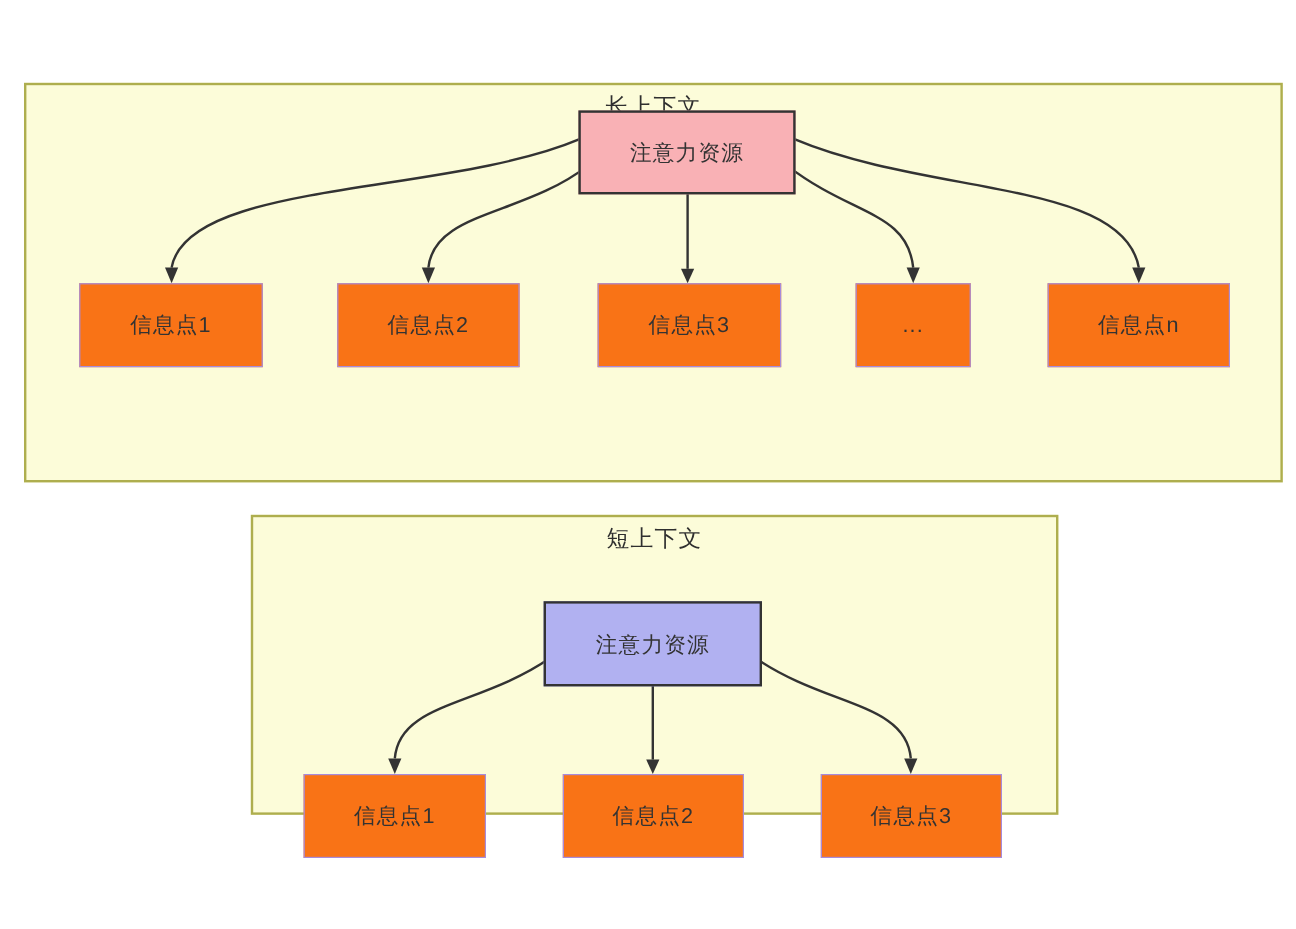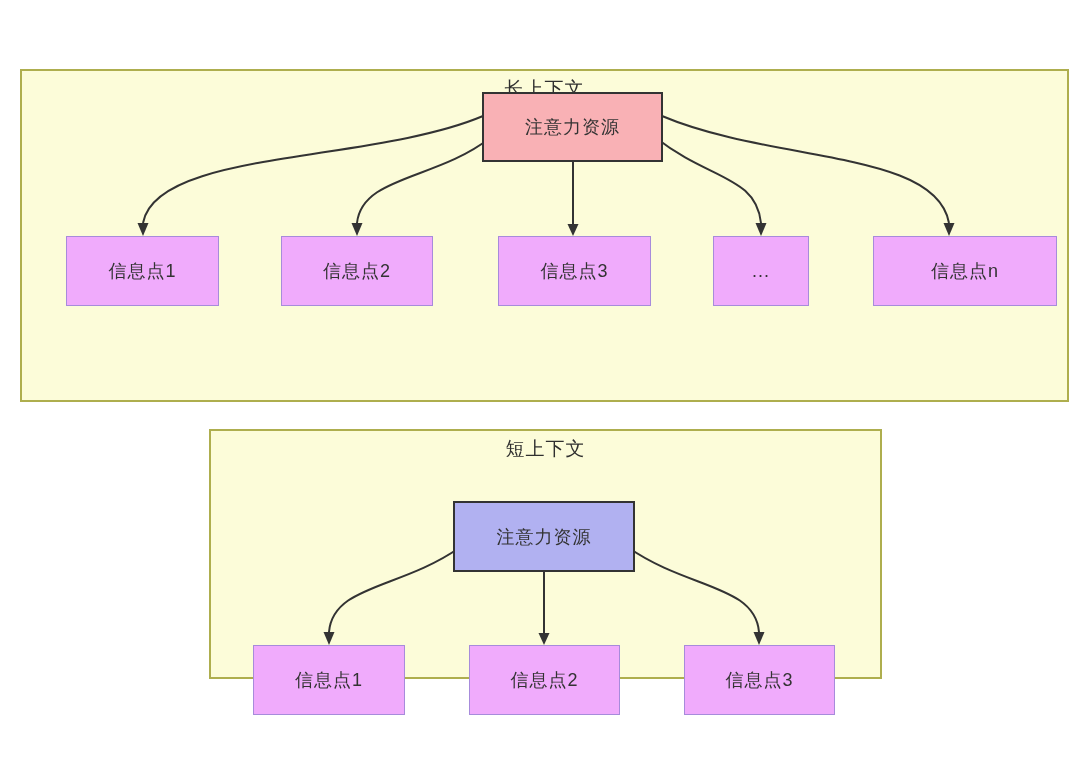--- a/index.html
+++ b/index.html
@@ -51,28 +51,28 @@
     justify-content: center;
     box-sizing: border-box;
     font-size: 18px;
     color: #333333;
     letter-spacing: 1px;
   }
   .root-node { border: 2.5px solid #333333; margin-top: 24px; }
   .ln-root { left: 482px; top: 68px;  width: 181px; height: 70px; background: #f9b1b5; }
   .sc-root { left: 453px; top: 477px; width: 182px; height: 71px; background: #b1b1f1; }
   .info-node {
-    background: #f0abfc;
+    background: #f97316;
     border: 1.5px solid #a78bdb;
   }
   .ln-c0 { left: 66px;  top: 236px; width: 153px; height: 70px; }
   .ln-c1 { left: 281px; top: 236px; width: 152px; height: 70px; }
   .ln-c2 { left: 498px; top: 236px; width: 153px; height: 70px; }
   .ln-c3 { left: 713px; top: 236px; width: 96px;  height: 70px; }
-  .ln-c4 { left: 873px; top: 236px; width: 184px; height: 70px; }
+  .ln-c4 { left: 873px; top: 236px; width: 152px; height: 70px; }
   .sc-c0 { left: 253px; top: 645px; width: 152px; height: 70px; }
   .sc-c1 { left: 469px; top: 645px; width: 151px; height: 70px; }
   .sc-c2 { left: 684px; top: 645px; width: 151px; height: 70px; }
 </style>
 </head>
 <body>
 
 <div class="canvas">
 
   <div class="panel panel-long">

